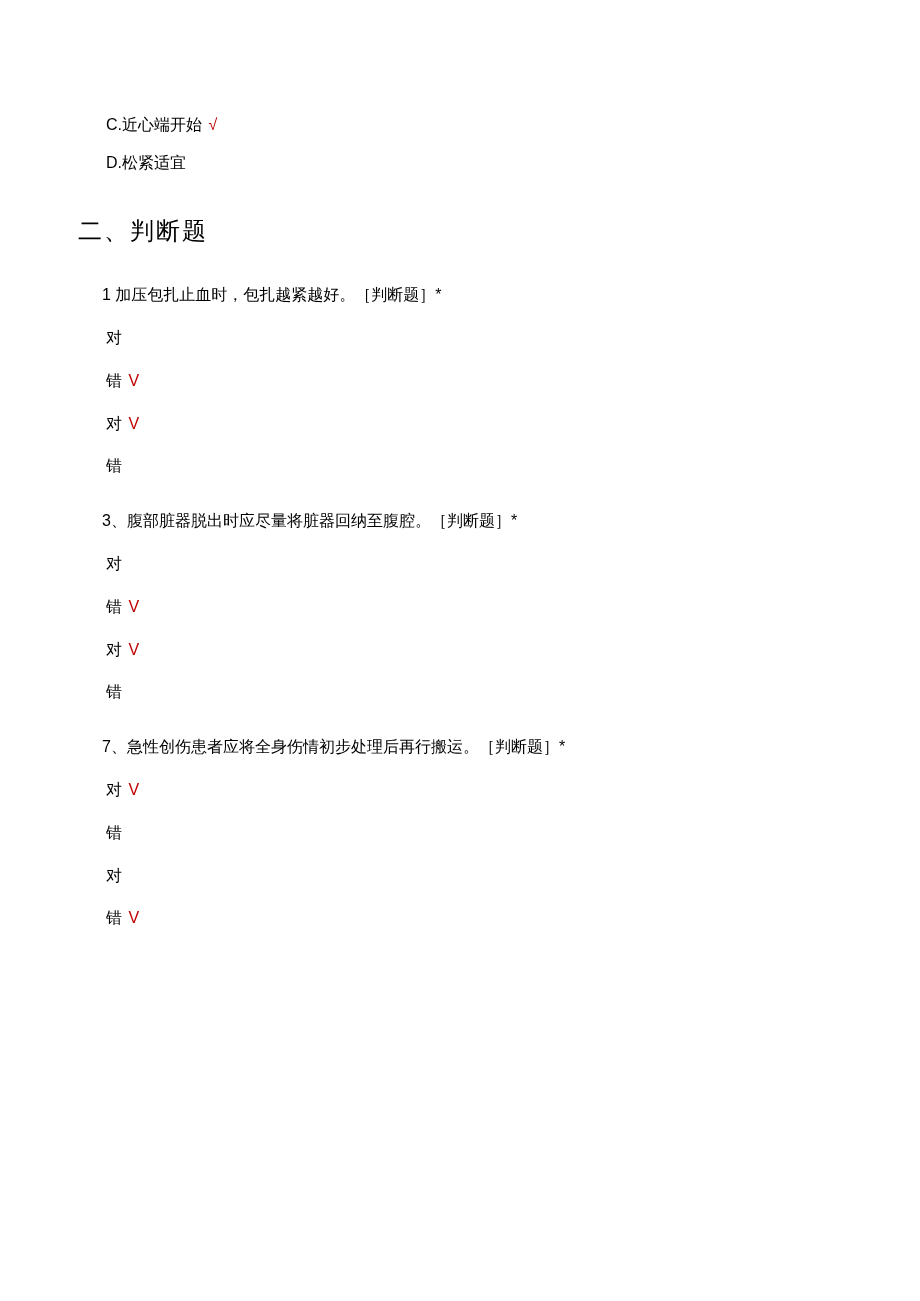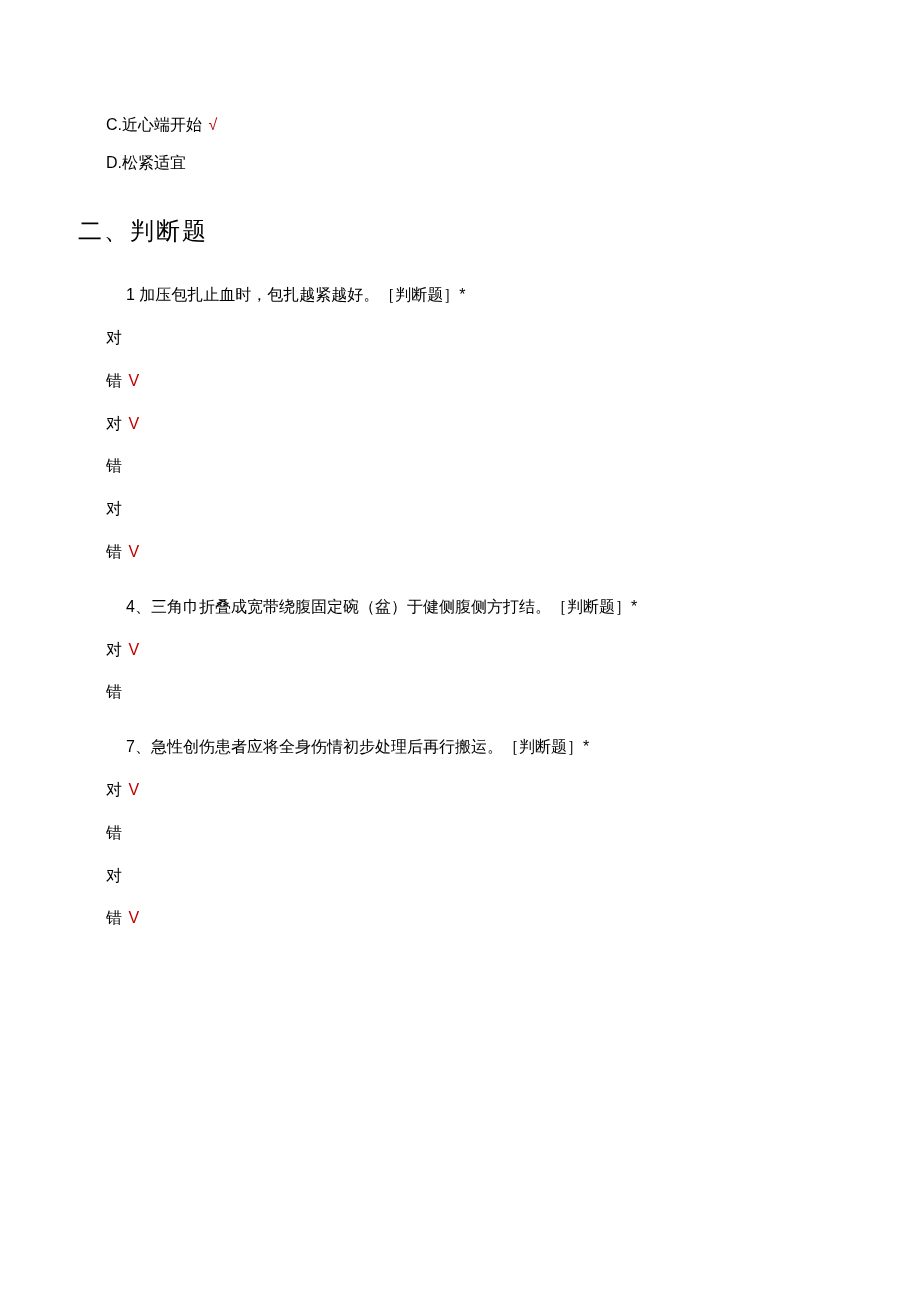--- a/index.html
+++ b/index.html
@@ -20,21 +20,21 @@
     line-height: 1.6;
   }
   .section-heading {
     font-size: 24px;
     font-weight: 400;
     margin: 40px 0 34px 8px;
     letter-spacing: 2px;
   }
   .question {
     font-size: 16px;
-    margin: 26px 0 14px 56px;
+    margin: 26px 0 14px 32px;
     line-height: 1.8;
   }
   .answer-line {
     font-size: 16px;
     margin: 14px 0 14px 36px;
     line-height: 1.8;
   }
   .check {
     color: #c00000;
     font-weight: 400;
@@ -71,29 +71,29 @@
   </div>
 
   <div class="answer-line">
     <span>对</span>
     <span class="vmark">V</span>
   </div>
   <div class="answer-line">
     <span>错</span>
   </div>
 
+  <div class="question">3、腹部脏器脱出时应尽量将脏器回纳至腹腔。［判断题］*</div>
   <div class="answer-line">
     <span>对</span>
   </div>
   <div class="answer-line">
     <span>错</span>
     <span class="vmark">V</span>
   </div>
 
-  <div class="question">4、三角巾折叠成宽带绕腹固定碗（盆）于健侧腹侧方打结。［判断题］*</div>
   <div class="answer-line">
     <span>对</span>
     <span class="vmark">V</span>
   </div>
   <div class="answer-line">
     <span>错</span>
   </div>
 
   <div class="question">7、急性创伤患者应将全身伤情初步处理后再行搬运。［判断题］*</div>
   <div class="answer-line">

